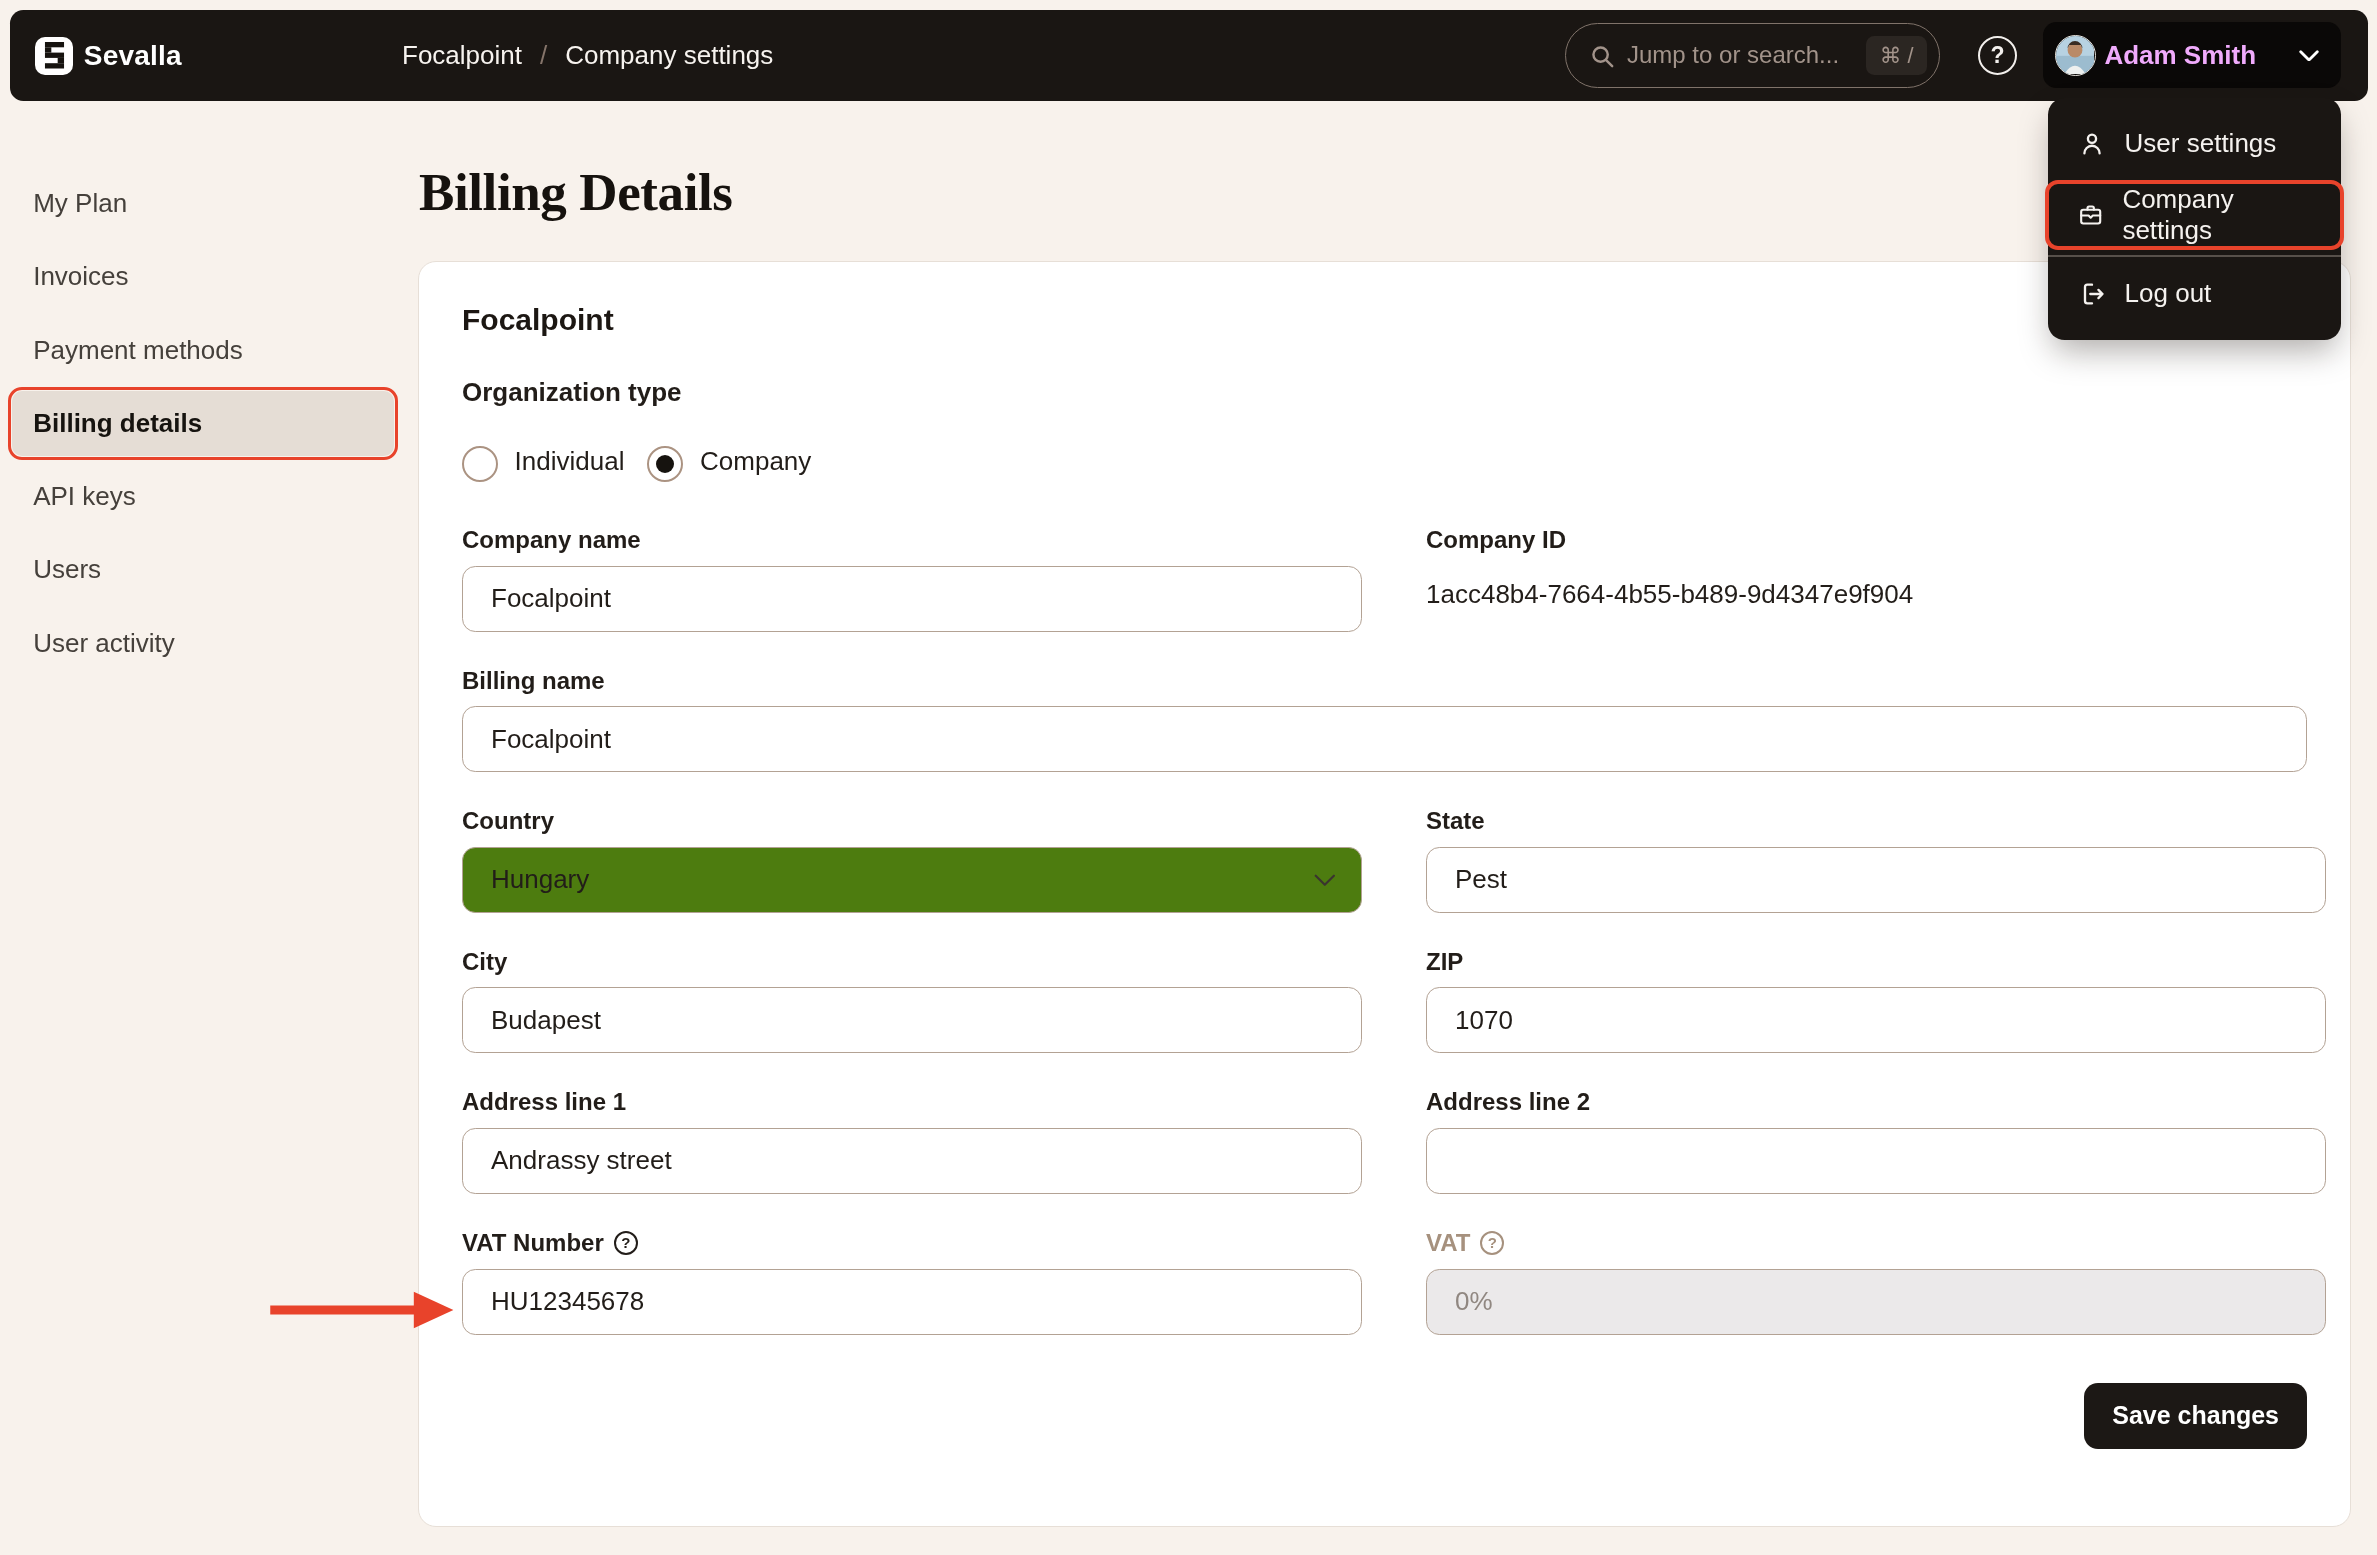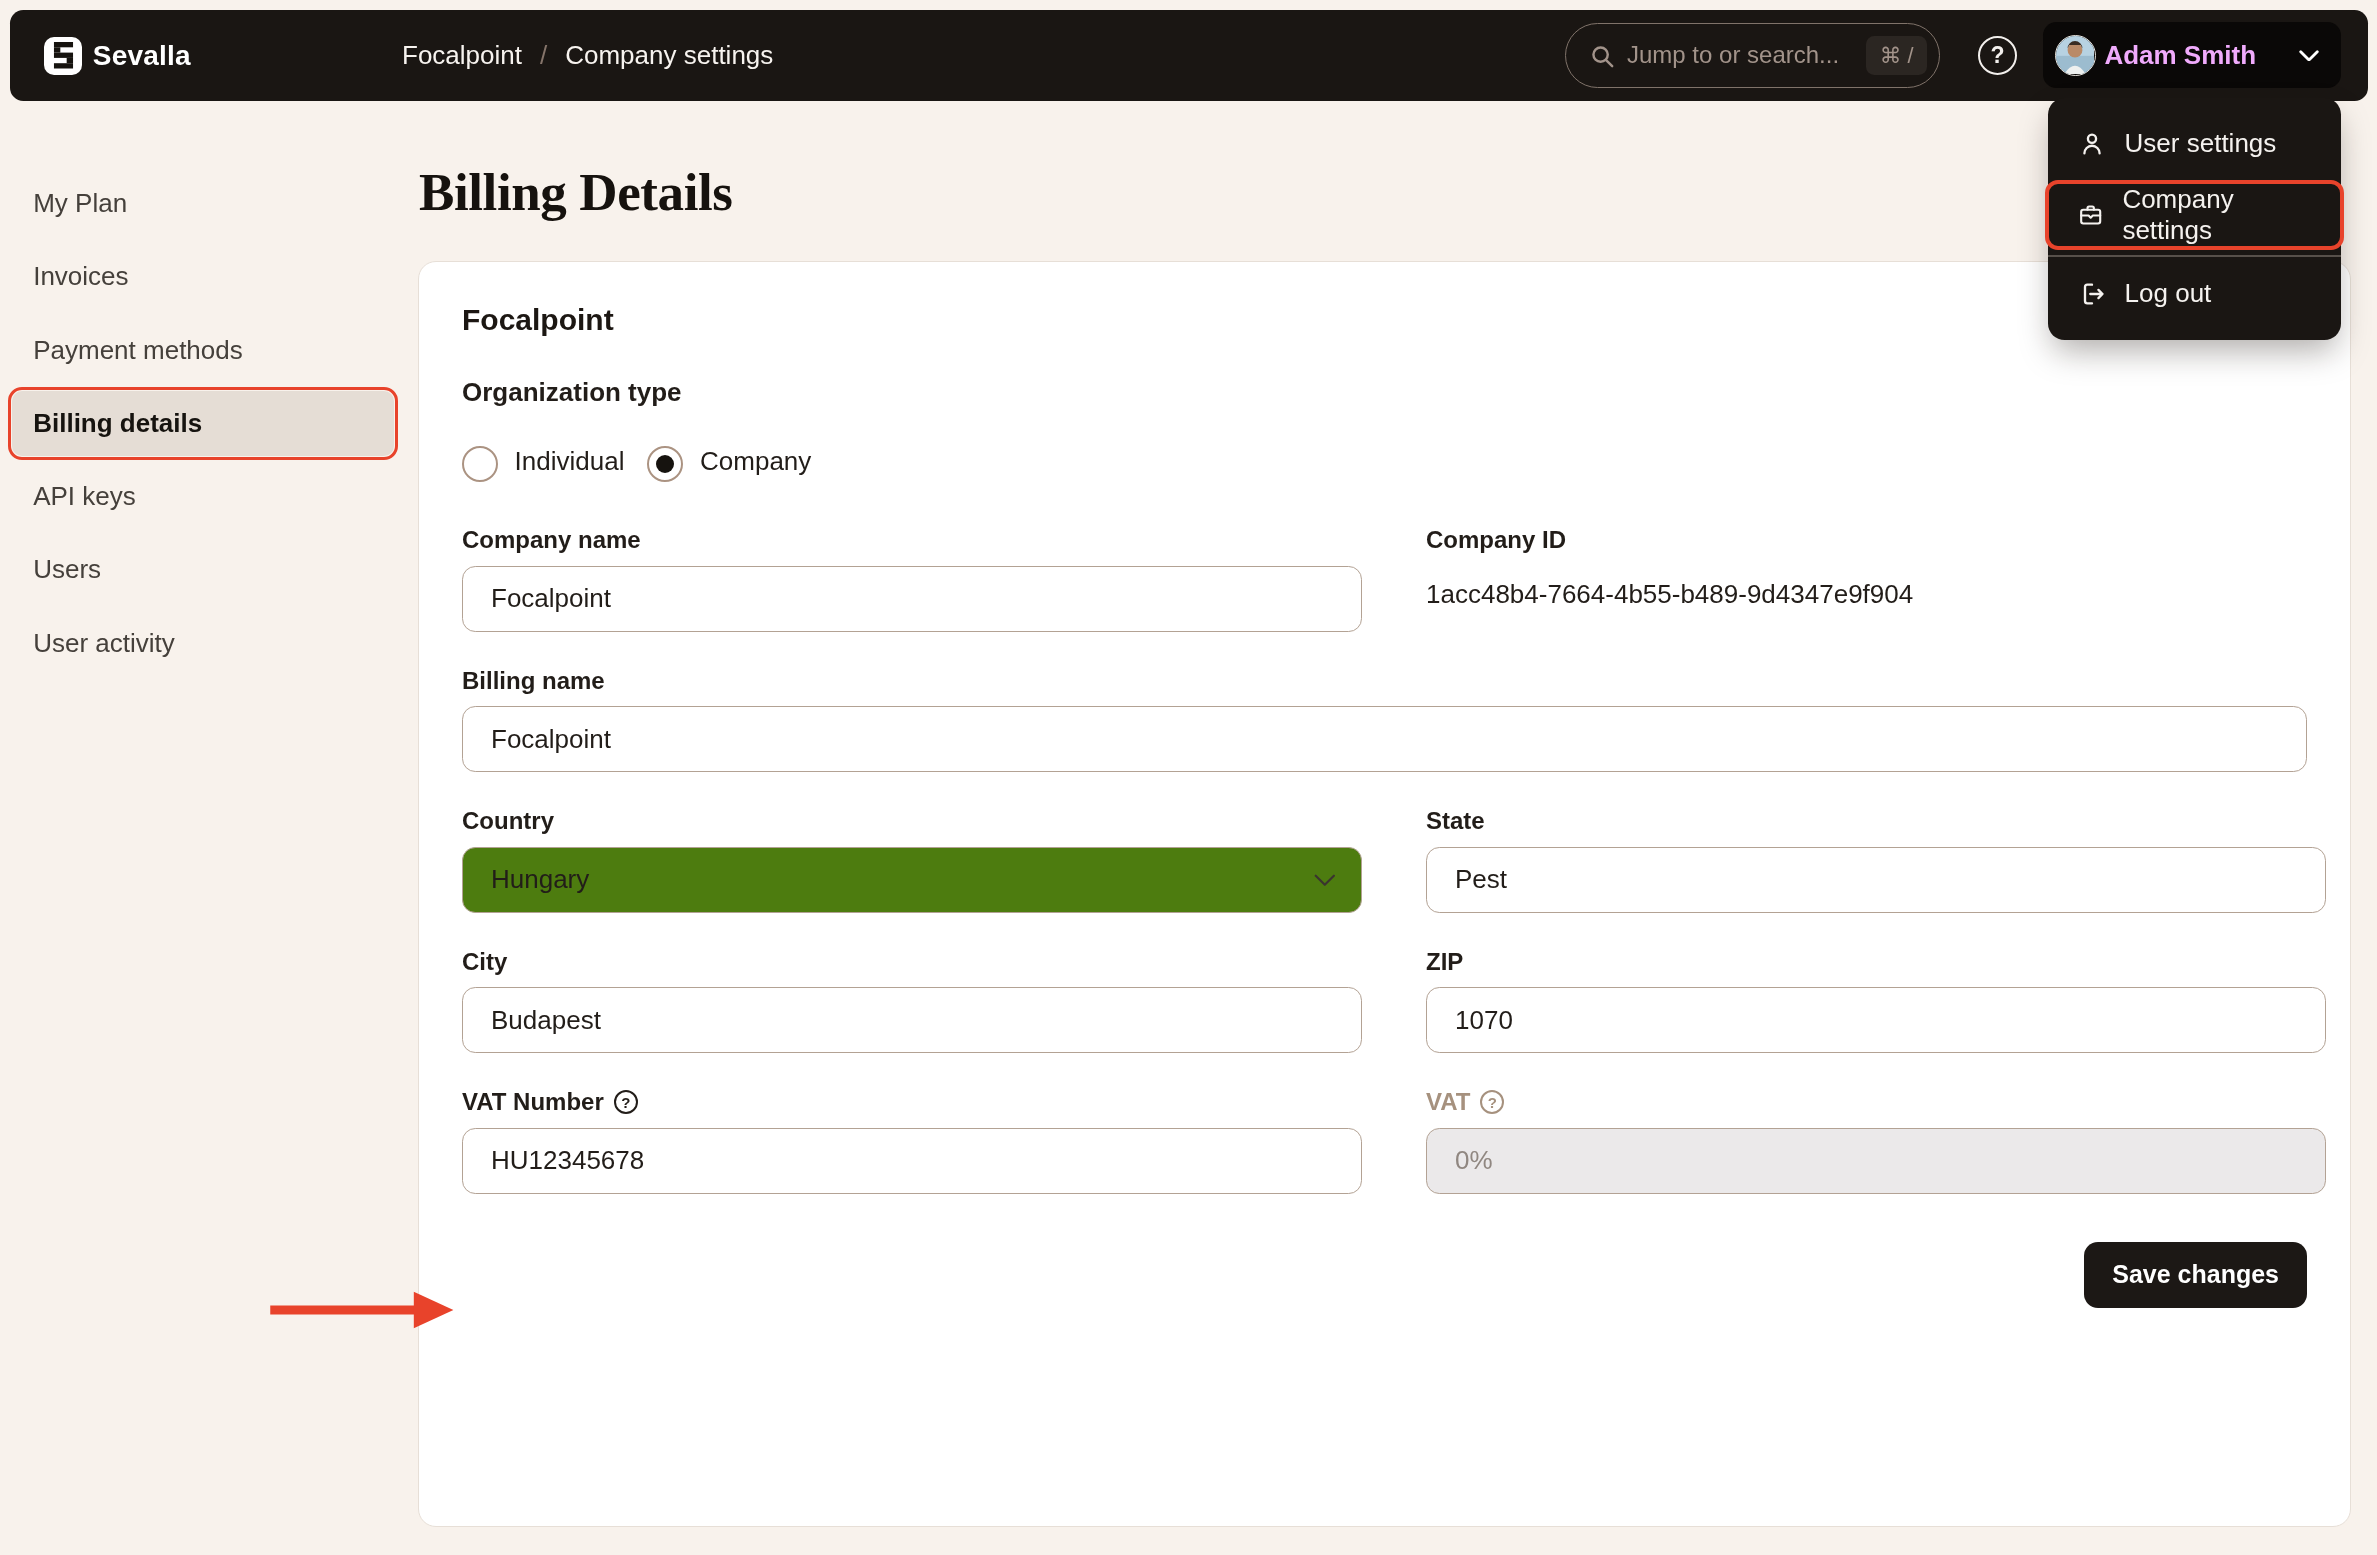--- a/index.html
+++ b/index.html
@@ -10,21 +10,21 @@
     font-family:"Liberation Sans", sans-serif;
     color:#221d19;
     overflow:hidden;
   }
 
   
   .topbar {
     position:absolute; left:10px; top:10px; width:2358px; height:91px;
     background:#1a1613; border-radius:13.3px;
   }
-  .logo-wrap { position:absolute; left:34px; top:26.5px; display:flex; align-items:center; gap:10.8px; }
+  .logo-wrap { position:absolute; left:25px; top:26.5px; display:flex; align-items:center; gap:10.8px; }
   .logo-square { width:38px; height:38px; background:#ffffff; border-radius:10px;
     display:flex; align-items:center; justify-content:center; }
   .logo-text { color:#ffffff; font-size:28px; font-weight:700; letter-spacing:0.2px; }
   .breadcrumb { position:absolute; left:392px; top:0; height:91px; display:flex; align-items:center; font-size:26px; }
   .breadcrumb .crumb { color:#f7f3ef; font-weight:500; }
   .breadcrumb .sep { color:#85746a; margin:0 18px; font-weight:400; }
   .search-box {
     position:absolute; left:1555px; top:13.3px; width:375px; height:65px;
     border:1.7px solid #80736a; border-radius:33px;
   }
@@ -298,20 +298,30 @@
     <div>
       <div class="field-label">City</div>
       <input class="text-input" type="text" value="Budapest" style="">
     </div>
     <div>
       <div class="field-label">ZIP</div>
       <input class="text-input" type="text" value="1070" style="">
     </div>
   </div>
 
+  <div class="form-row">
+    <div>
+      <div class="field-label">Address line 1</div>
+      <input class="text-input" type="text" value="Andrassy street" style="">
+    </div>
+    <div>
+      <div class="field-label">Address line 2</div>
+      <input class="text-input" type="text" value="" style="">
+    </div>
+  </div>
 
   <div class="form-row">
     <div>
       <div class="field-label">
         <span>VAT Number</span>
         <span class="q-icon">
             <span>?</span>
           </span>
       </div>
       <input class="text-input" type="text" value="HU12345678" style="">

